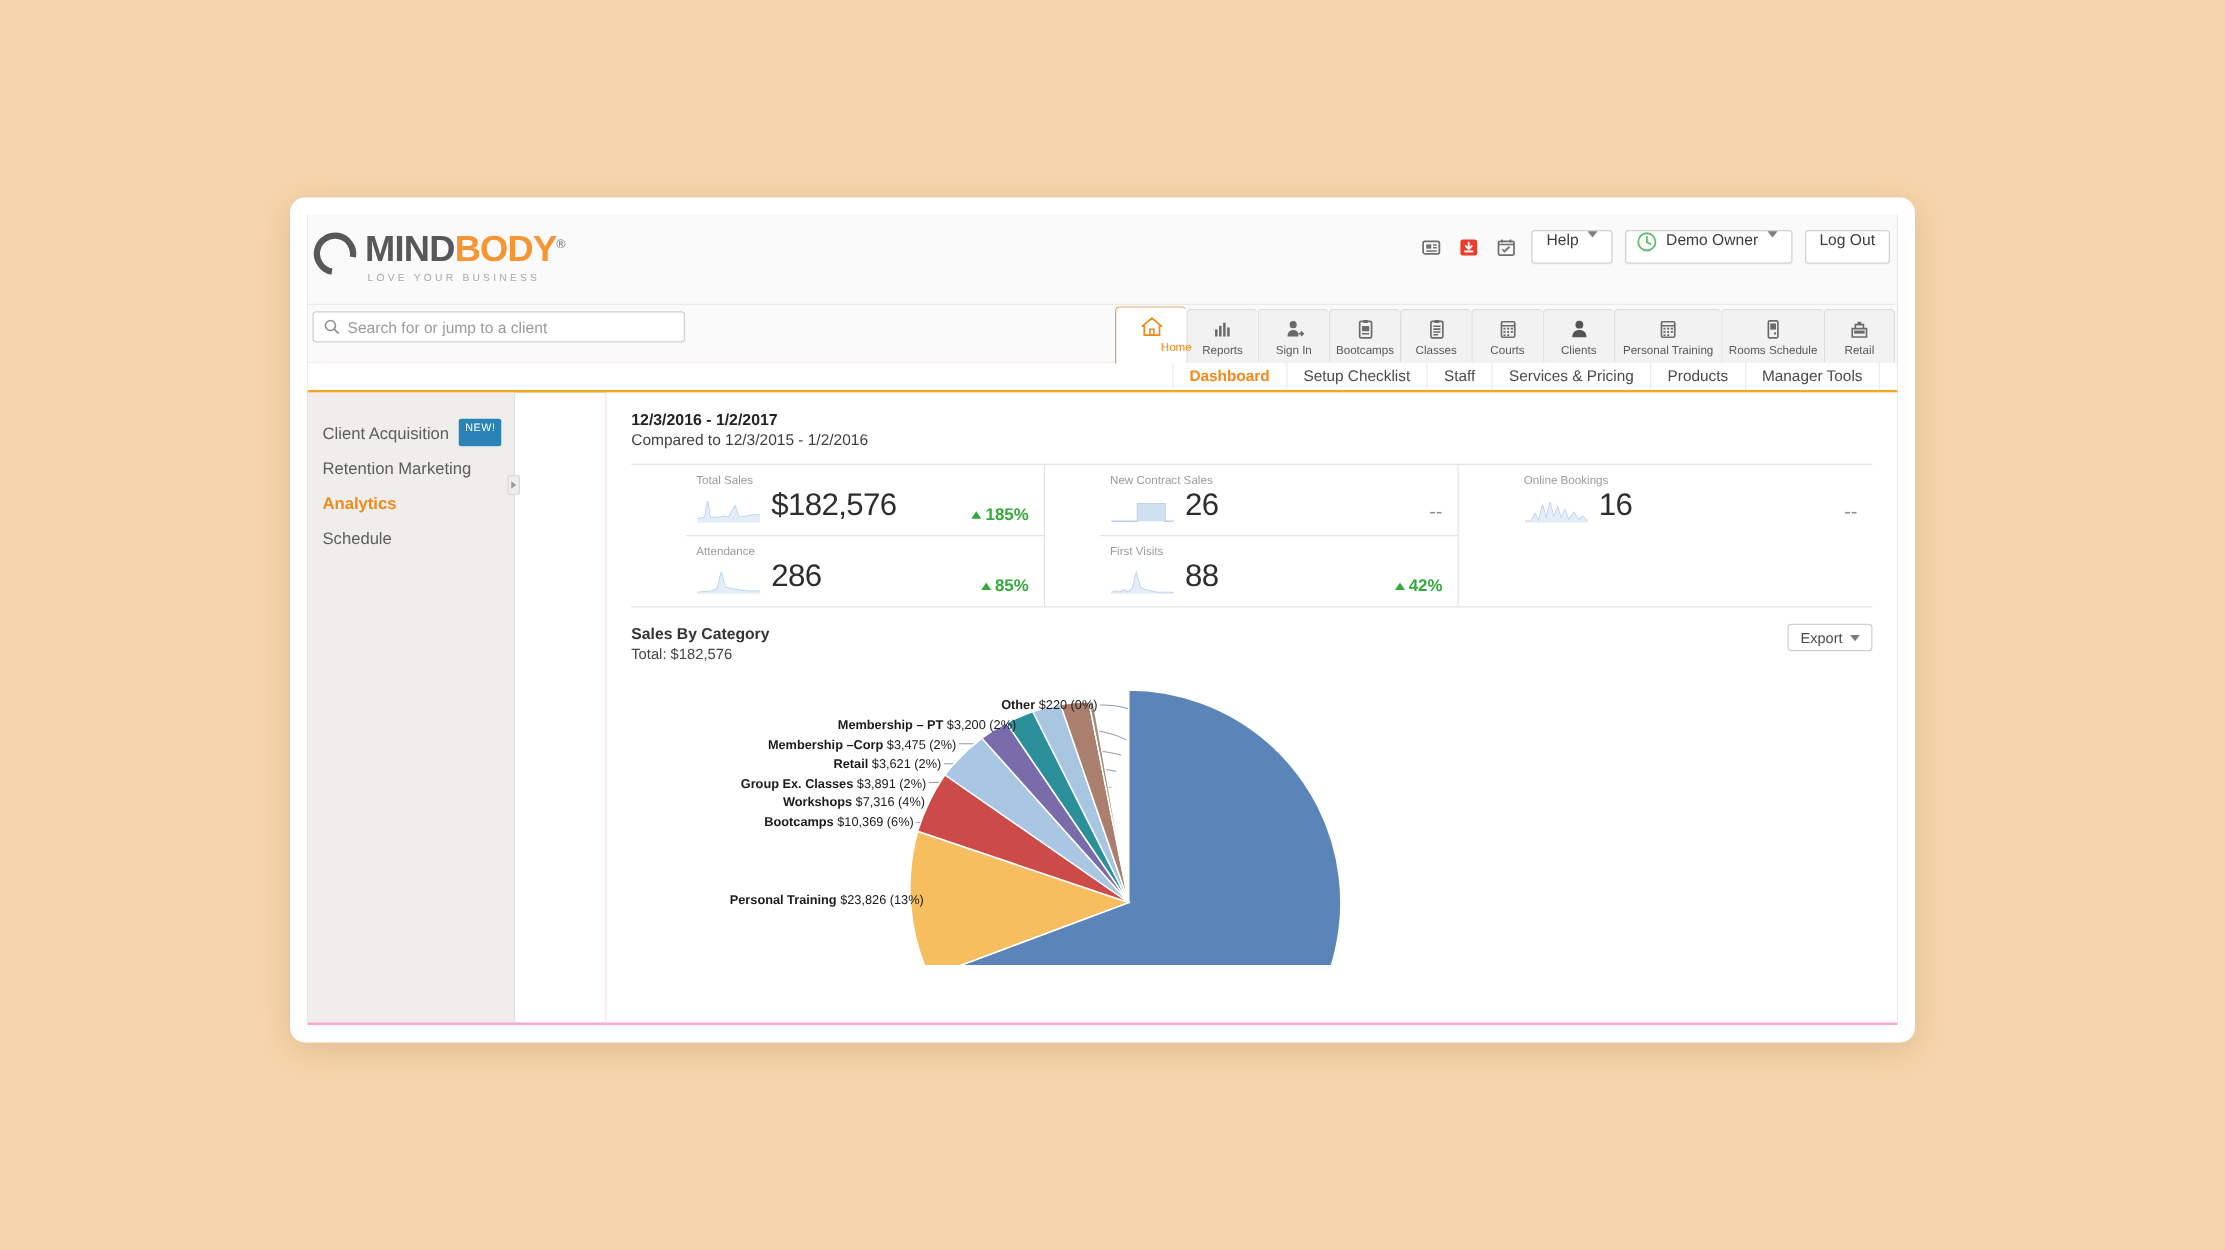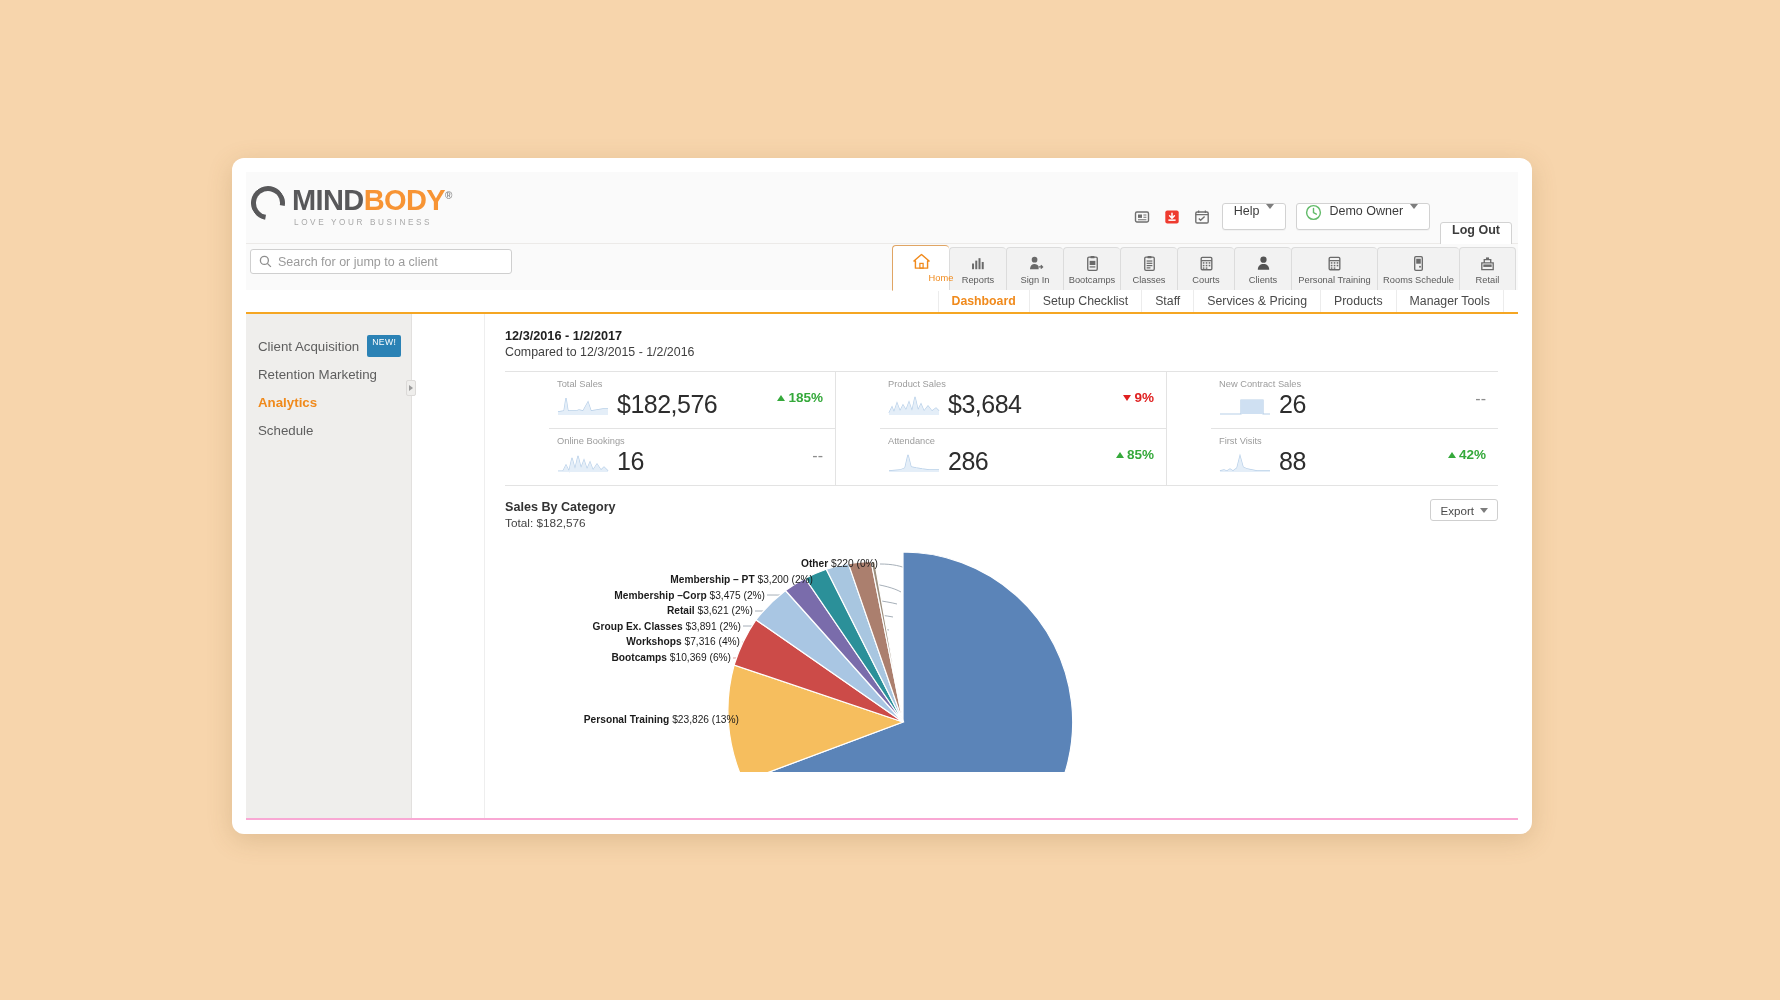--- a/index.html
+++ b/index.html
@@ -72,38 +72,38 @@
     display: flex; align-items: flex-start; gap: 7px;
     height: 27px; padding: 0 11px;
     background: #fff;
     border: 1px solid #d2d2d2; border-radius: 3px;
     font-size: 12.5px; color: #3c3c3c;
     cursor: pointer;
     box-shadow: 0 1px 1px rgba(0,0,0,.035);
     white-space: nowrap;
   }
   .hbtn.owner { padding-left: 8px; }
-  .hbtn.logout { font-weight: bold; margin-top: 38px; }
+  .hbtn.logout { font-weight: normal; }
   .caret {
     width: 0; height: 0;
     border-left: 4px solid transparent;
     border-right: 4px solid transparent;
     border-top: 5px solid #7d7d7d;
   }
   .clock-icon { width: 17px; height: 17px; }
 
   
   .navrow {
     position: relative;
     height: 46px;
     background: #fafafa;
   }
   .search-box {
     position: absolute; left: 4px; top: 5px;
-    width: 262px; height: 25px;
+    width: 298px; height: 25px;
     background: #fff;
     border: 1px solid #cfcfcf; border-radius: 3px;
     display: flex; align-items: center;
     padding: 0 8px;
   }
   .search-box .magnifier { margin-right: 6px; flex: 0 0 auto; }
   .search-box input {
     border: 0; outline: 0; width: 100%;
     font-family: "Liberation Sans", sans-serif;
     font-size: 12.5px; color: #333; background: transparent;
@@ -222,21 +222,21 @@
   }
   .kpi {
     padding: 7px 12px 9px 8px;
     border-right: 1px solid #e3e3e3;
     position: relative;
     margin-left: 44px;
   }
   .kpi:nth-child(3n) { border-right: none; }
   .kpi:nth-child(n+4) { border-top: 1px solid #e3e3e3; }
   .kpi-label { font-size: 9.3px; color: #9c9c9c; margin-bottom: 1px; }
-  .kpi-row { display: flex; align-items: flex-start; }
+  .kpi-row { display: flex; align-items: flex-end; }
   .kpi-spark { width: 52px; height: 26px; flex: 0 0 auto; margin-right: 8px; }
   .kpi-value {
     font-size: 25px; color: #2d2d2d; letter-spacing: -.5px;
     font-family: "Liberation Sans", sans-serif;
   }
   .kpi-delta {
     margin-left: auto;
     font-size: 13.5px; font-weight: bold;
     display: flex; align-items: center; gap: 3px;
   }
@@ -532,34 +532,20 @@
                 <path d="M1 22 L7 21 L9 8 L11 21 L19 21 L22 20 L26 21 L31 12 L34 21 L40 20 L46 19 L51 19 L51 25 L1 25 Z" fill="#e4eef8" stroke="none"></path>
               </svg>
               <span class="kpi-value">$182,576</span>
               <span class="kpi-delta up">
                 <i class="tri-up"></i>
                 <span>185%</span>
               </span>
             </div>
           </div>
 
-          <div class="kpi">
-            <div class="kpi-label">Product Sales</div>
-            <div class="kpi-row">
-              <svg class="kpi-spark" viewBox="0 0 52 26">
-                <path d="M1 23 L4 17 L6 22 L9 13 L12 21 L15 15 L18 20 L21 12 L24 21 L27 7 L30 20 L33 14 L36 21 L40 16 L44 21 L48 18 L51 21" fill="none" stroke="#b7cfe8" stroke-width="1.2"></path>
-                <path d="M1 23 L4 17 L6 22 L9 13 L12 21 L15 15 L18 20 L21 12 L24 21 L27 7 L30 20 L33 14 L36 21 L40 16 L44 21 L48 18 L51 21 L51 25 L1 25 Z" fill="#e4eef8" stroke="none"></path>
-              </svg>
-              <span class="kpi-value">$3,684</span>
-              <span class="kpi-delta down">
-                <i class="tri-down"></i>
-                <span>9%</span>
-              </span>
-            </div>
-          </div>
 
           <div class="kpi">
             <div class="kpi-label">New Contract Sales</div>
             <div class="kpi-row">
               <svg class="kpi-spark" viewBox="0 0 52 26">
                 <path d="M1 24 L22 24 L22 10 L44 10 L44 24 L51 24" fill="none" stroke="#b7cfe8" stroke-width="1.2"></path>
                 <path d="M22 10 L44 10 L44 24 L22 24 Z" fill="#cfe0f2" stroke="none"></path>
               </svg>
               <span class="kpi-value">26</span>
               <span class="kpi-delta none">--</span>

